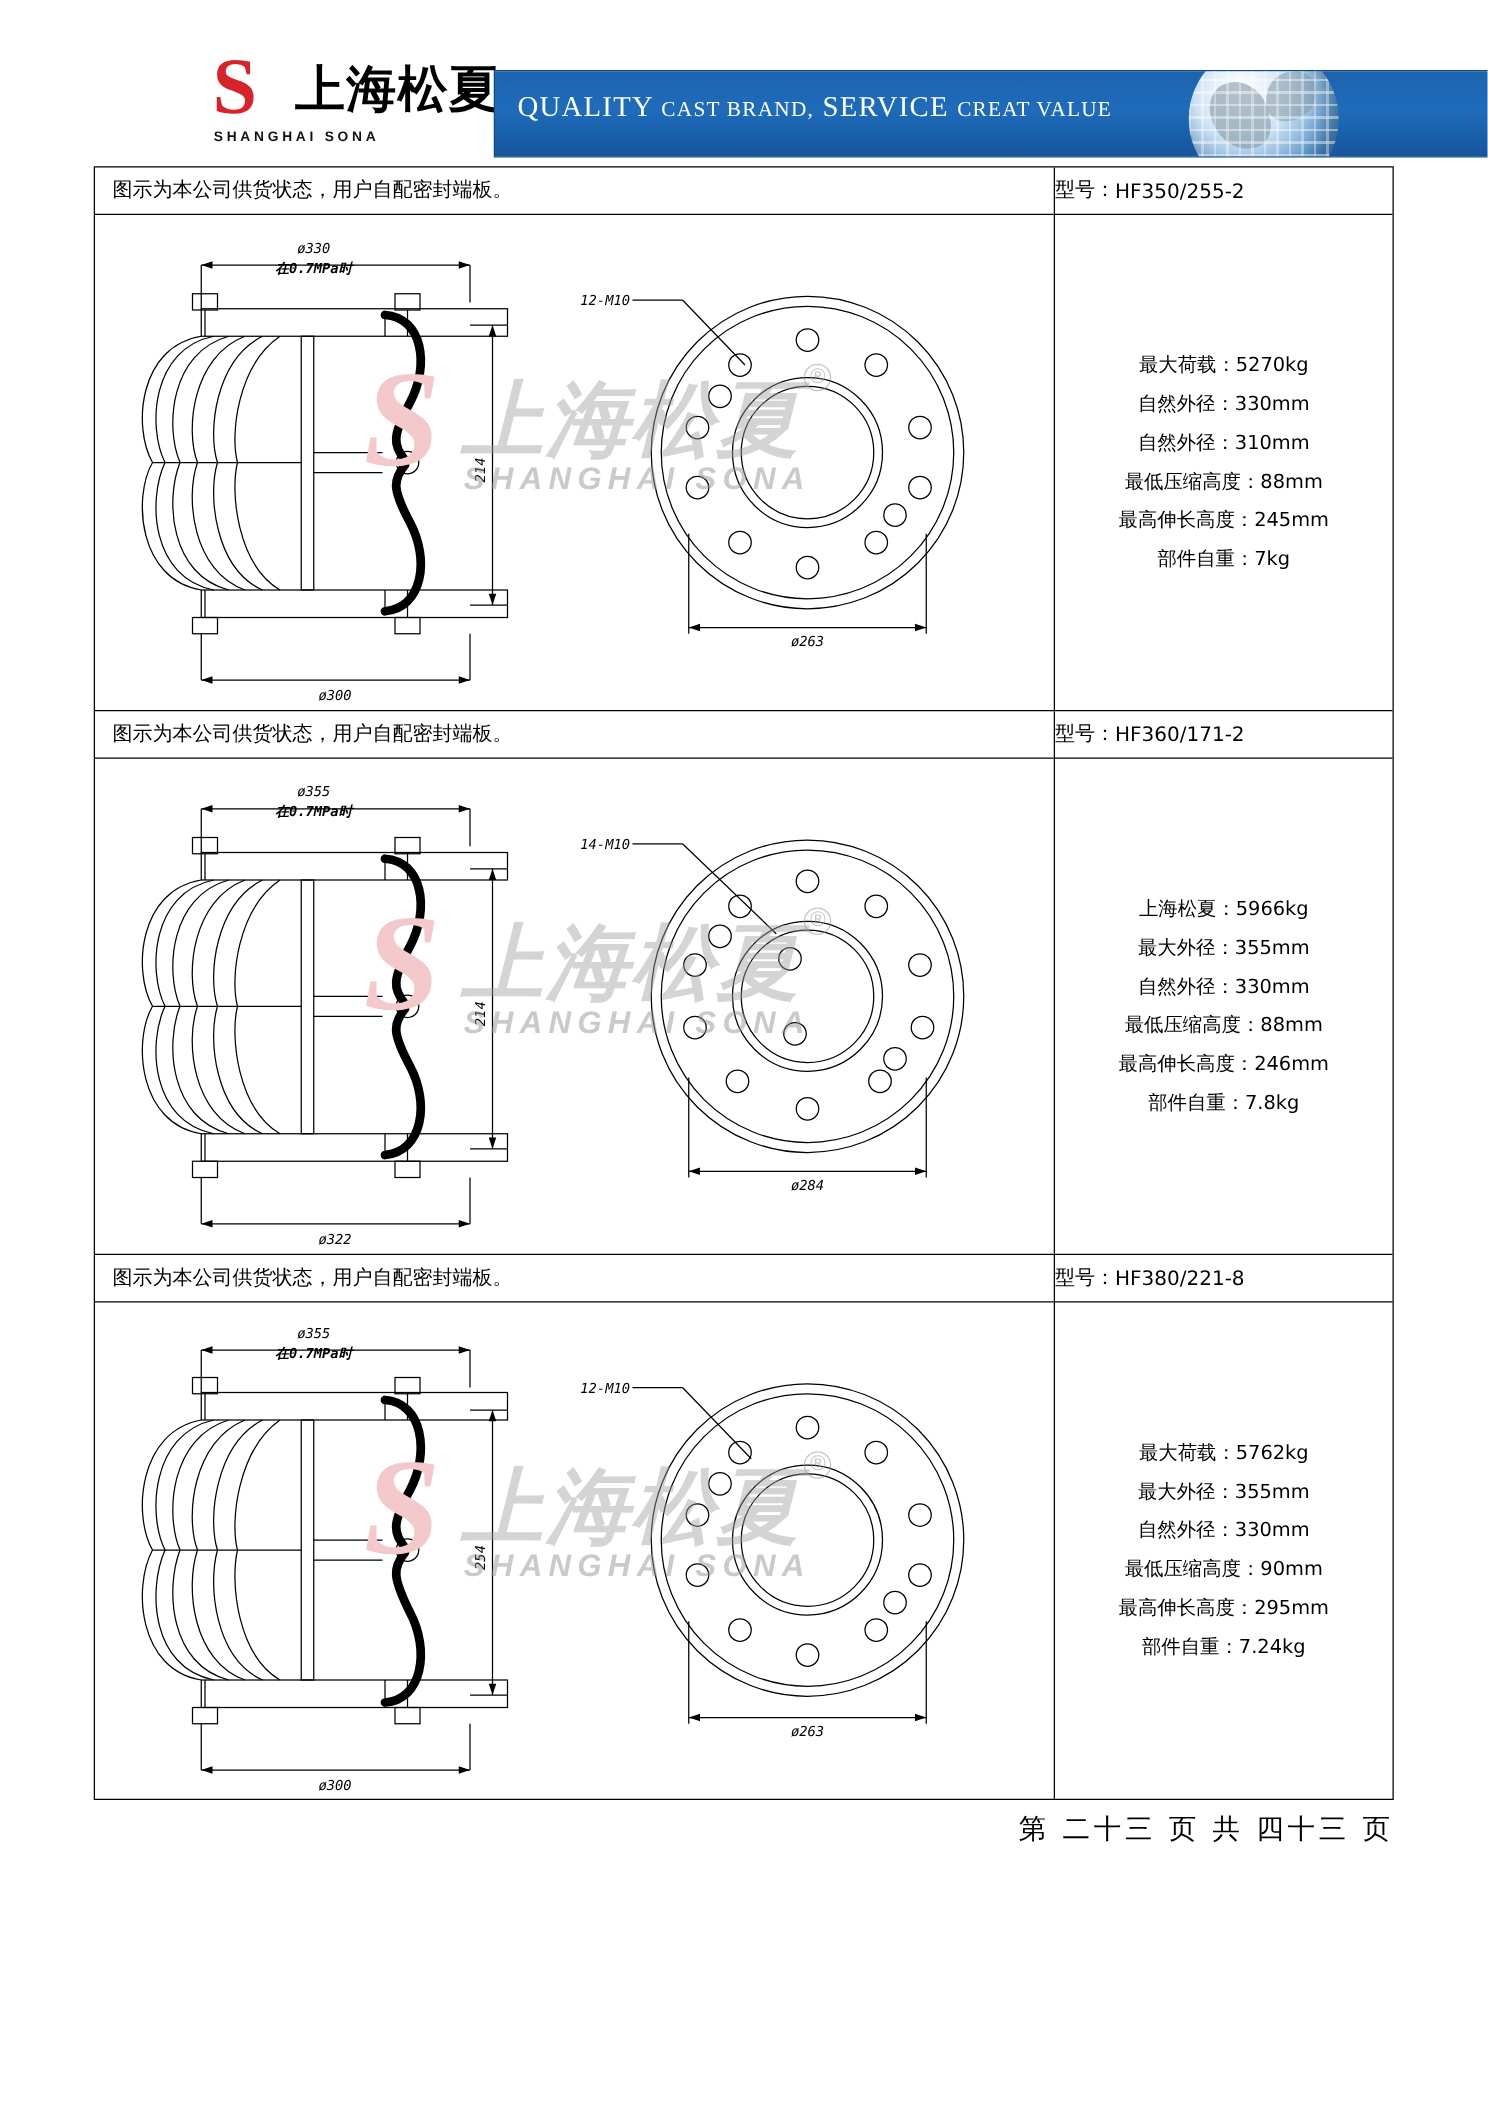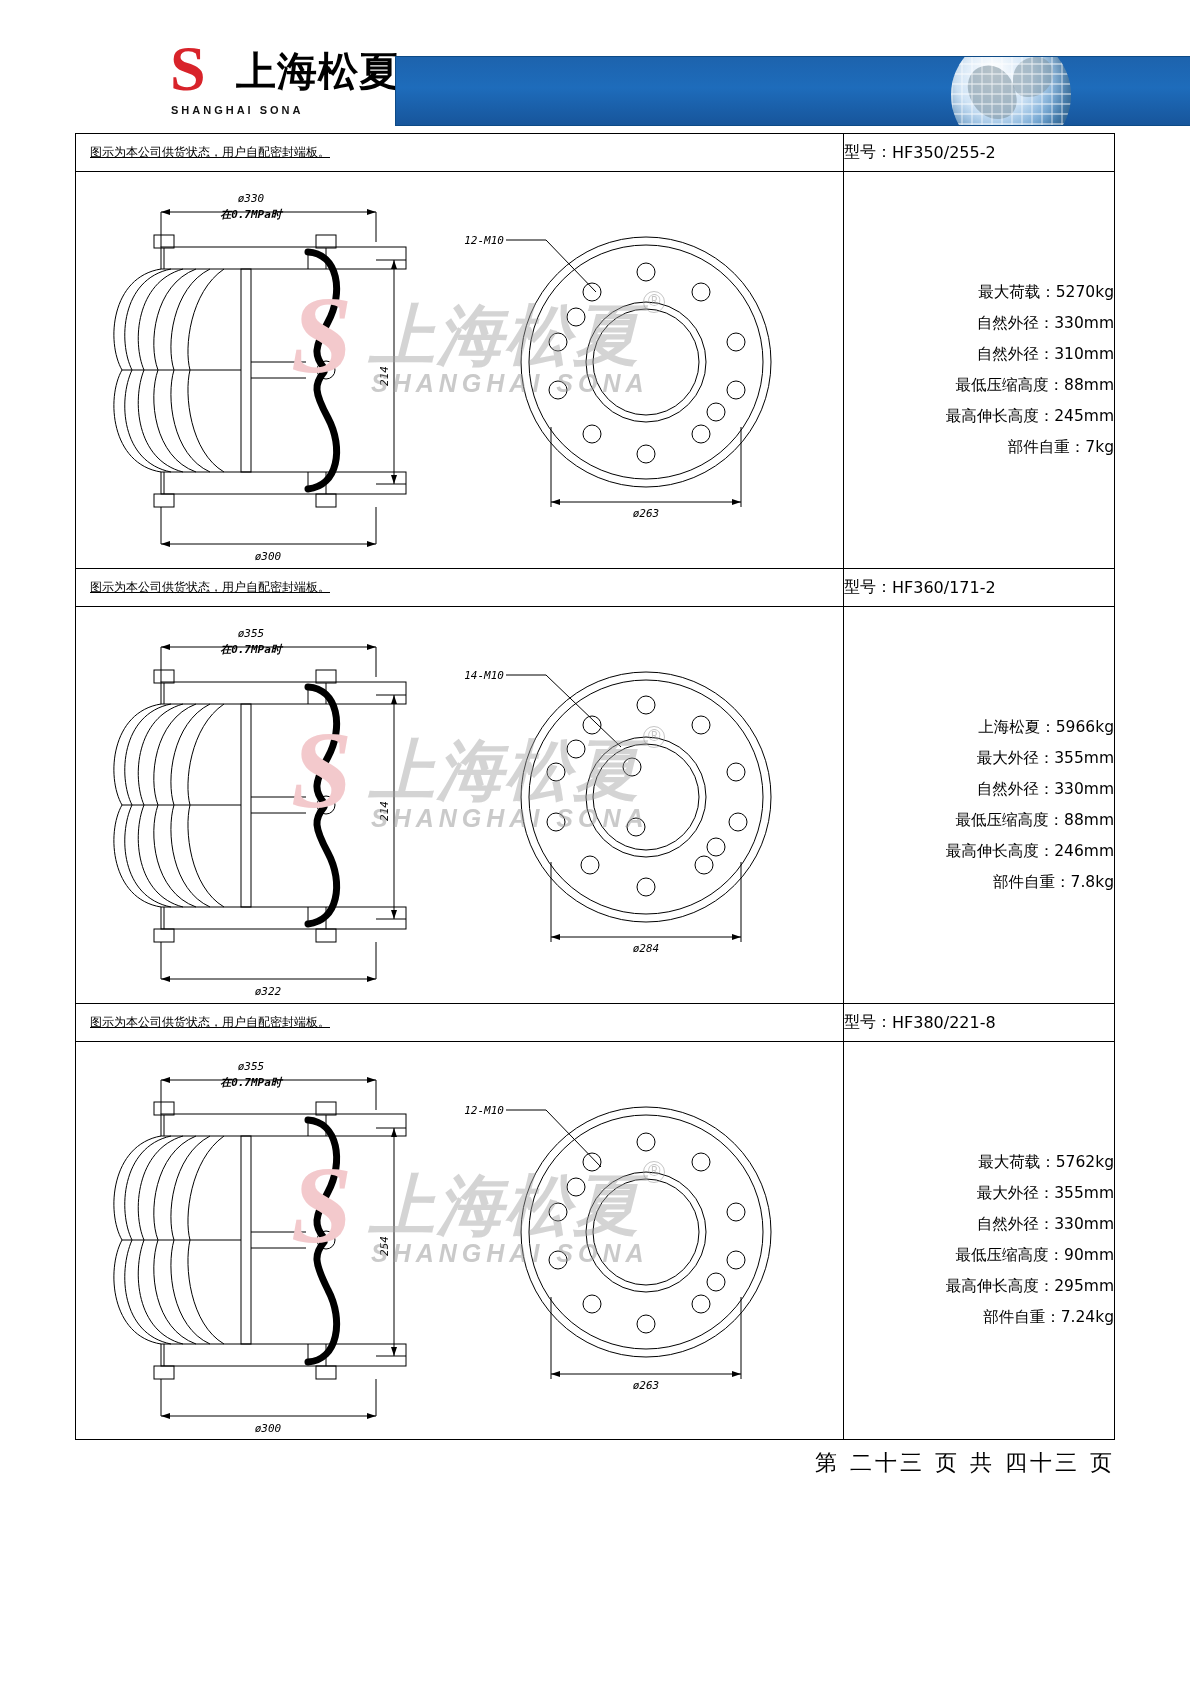--- a/index.html
+++ b/index.html
@@ -89,38 +89,37 @@
   .row-left{
     position:absolute;left:0;top:0;right:270px;bottom:0;
     border-right:1.6px solid #000;box-sizing:border-box;
   }
   .note{
     position:absolute;left:0;top:0;right:0;height:38px;
     border-bottom:1.6px solid #000;box-sizing:border-box;
     display:flex;align-items:center;
     padding-left:14px;
     font-family:"DejaVu Sans", sans-serif;
-    font-size:12px;
-    text-decoration:underline;
+    font-size:16px;
   }
   .row-right{
     position:absolute;right:0;top:0;width:270px;bottom:0;
     box-sizing:border-box;
   }
   .model{
     position:absolute;left:0;top:0;right:0;height:38px;
     border-bottom:1.6px solid #000;box-sizing:border-box;
     display:flex;align-items:center;
     font-family:"DejaVu Sans", sans-serif;
     font-size:16px;
   }
   .specs{
     position:absolute;left:0;right:0;top:38px;bottom:0;
     display:flex;flex-direction:column;justify-content:center;
-    align-items:flex-end;gap:10px;
+    align-items:center;gap:10px;
     font-family:"DejaVu Sans", sans-serif;
     font-size:15.5px;
   }
   .spec-line{white-space:nowrap;}
 
   
   .draw{
     position:absolute;left:0;top:38px;right:0;bottom:0;
     overflow:hidden;
     font-style:italic;
@@ -169,20 +168,26 @@
     <div class="logo">
       <div class="logo-mark">
           <div class="s">S</div>
         </div>
       <div class="logo-cn">上海松夏</div>
       <div class="logo-reg">®</div>
     </div>
     <div class="logo-en">SHANGHAI SONA</div>
 
     <div class="banner">
+      <div class="banner-text">
+        <span>QUALITY</span>
+        <span class="sm">CAST BRAND,</span>
+        <span>SERVICE</span>
+        <span class="sm">CREAT VALUE</span>
+      </div>
       <div class="globe">
         <div class="land"></div>
           <div class="land2"></div>
       </div>
     </div>
   </div>
 
   <div class="table">
 
     <div class="row">

